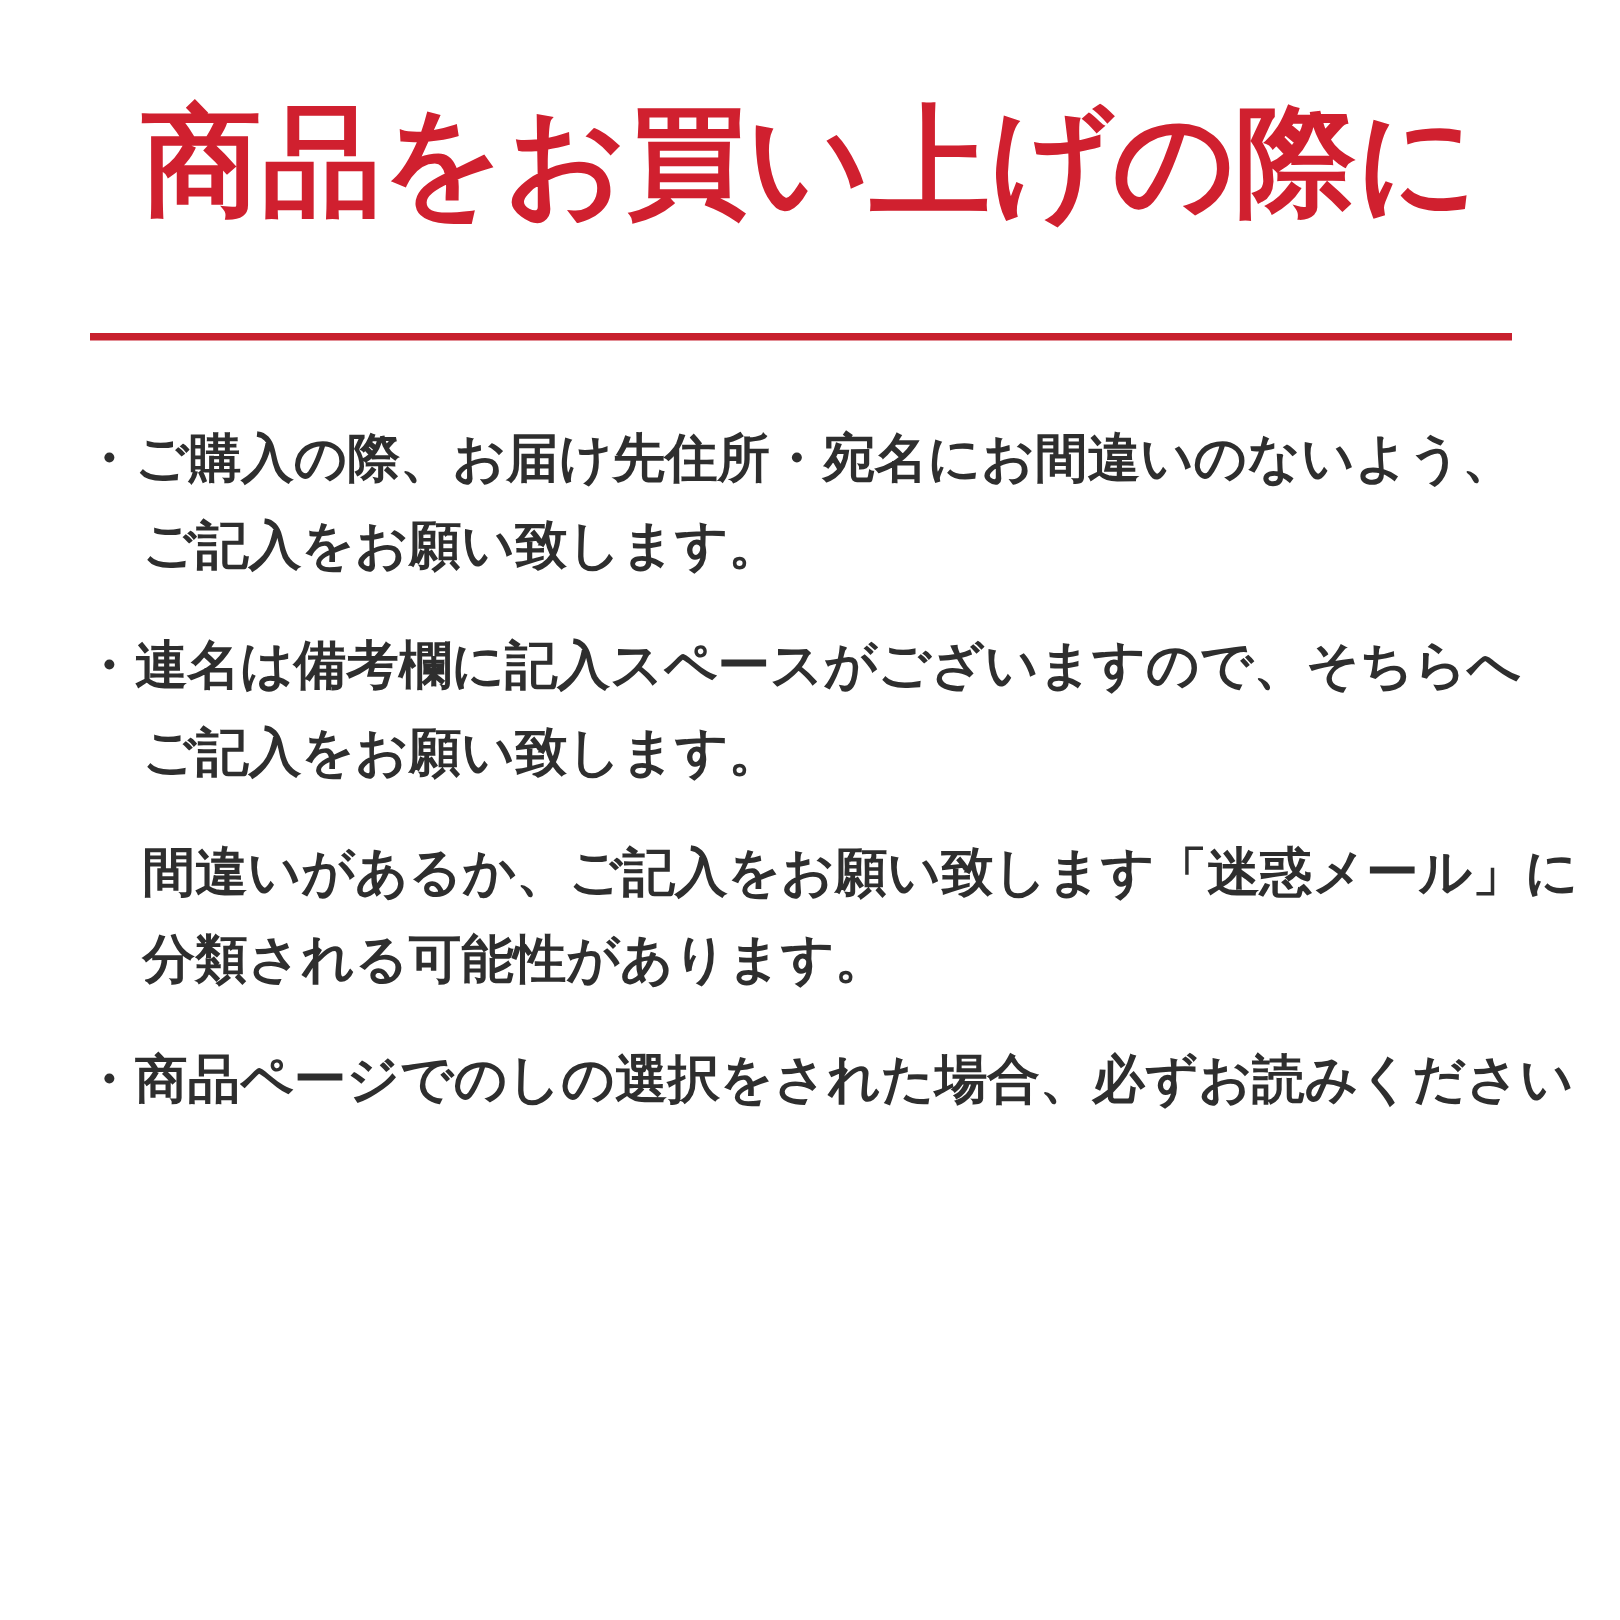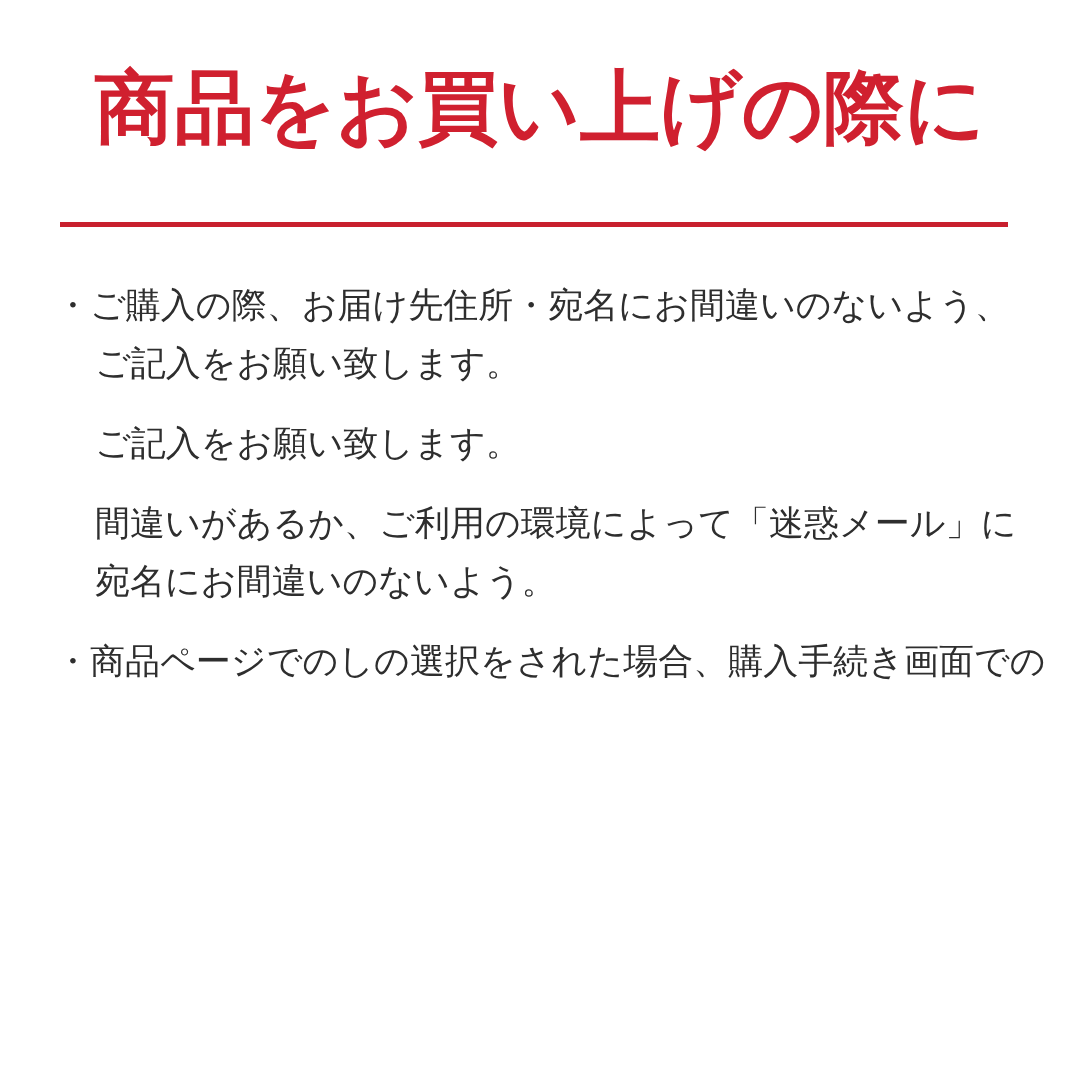--- a/index.html
+++ b/index.html
@@ -33,21 +33,21 @@
     margin: 58px 0 0 60px;
     width: 948px;
     height: 5px;
     background: #c8202e;
     border: none;
   }
   .notes {
     margin: 50px 50px 0 55px;
     color: #2e2e2e;
     font-family: "Liberation Serif", "DejaVu Serif", serif;
-    font-weight: 400;
+    font-weight: 700;
     font-size: 35px;
     line-height: 58px;
   }
   .note {
     margin: 0 0 22px 0;
   }
   .note p {
     margin: 0;
     white-space: nowrap;
   }
@@ -67,27 +67,28 @@
   <div class="divider-rule"></div>
 
   <section class="notes">
 
     <div class="note">
       <p>・ご購入の際、お届け先住所・宛名にお間違いのないよう、</p>
       <p class="indent">ご記入をお願い致します。</p>
     </div>
 
     <div class="note">
+      <p>・連名は備考欄に記入スペースがございますので、そちらへ</p>
       <p class="indent">ご記入をお願い致します。</p>
     </div>
 
     <div class="note">
-      <p class="indent">間違いがあるか、ご利用の環境によって「迷惑メール」に</p>
-      <p class="indent">宛名にお間違いのないよう。</p>
+      <p class="indent">間違いがあるか、ご記入をお願い致します「迷惑メール」に</p>
+      <p class="indent">分類される可能性があります。</p>
     </div>
 
     <div class="note">
-      <p>・商品ページでのしの選択をされた場合、購入手続き画面での</p>
+      <p>・商品ページでのしの選択をされた場合、必ずお読みください</p>
     </div>
 
   </section>
 
 </div>
 
 </body></html>

